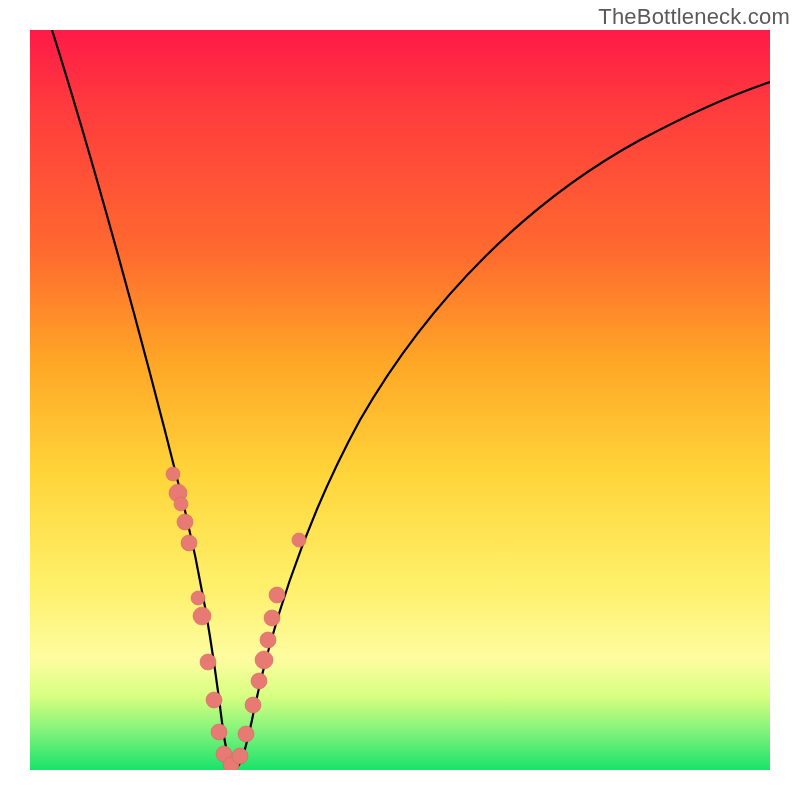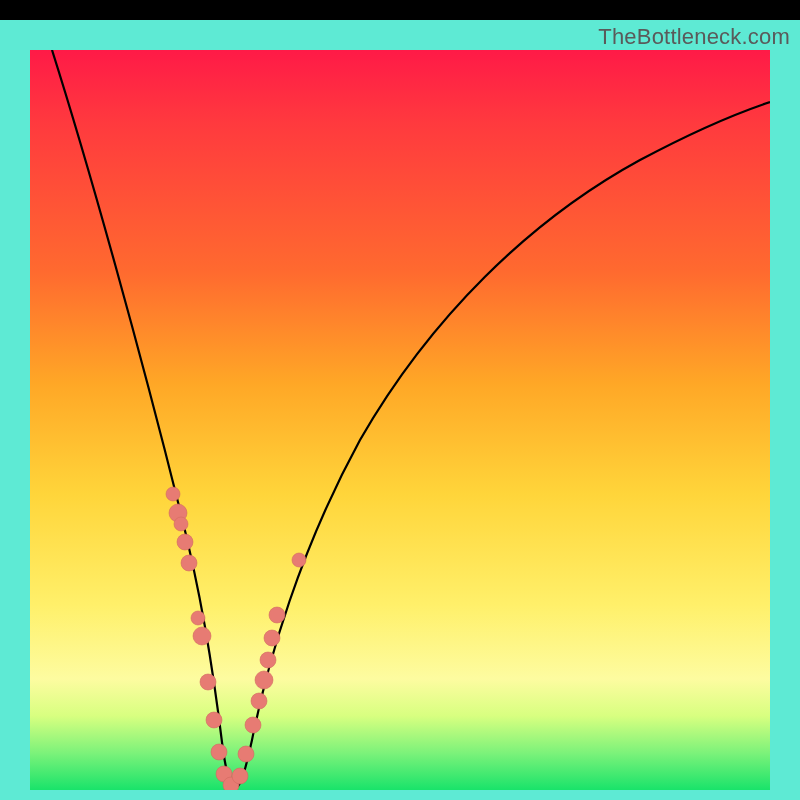--- a/index.html
+++ b/index.html
@@ -7,22 +7,21 @@
     padding: 0;
     width: 800px;
     height: 800px;
     background: #000;
     overflow: hidden;
     font-family: Arial, Helvetica, sans-serif;
   }
   .frame {
     position: absolute;
     inset: 0;
-    background: #5eead4;
-    margin-top: 20px;
+    background: #ffffff;
   }
   .plot-area {
     position: absolute;
     left: 30px;
     top: 30px;
     width: 740px;
     height: 740px;
     overflow: hidden;
   }
   .gradient {

